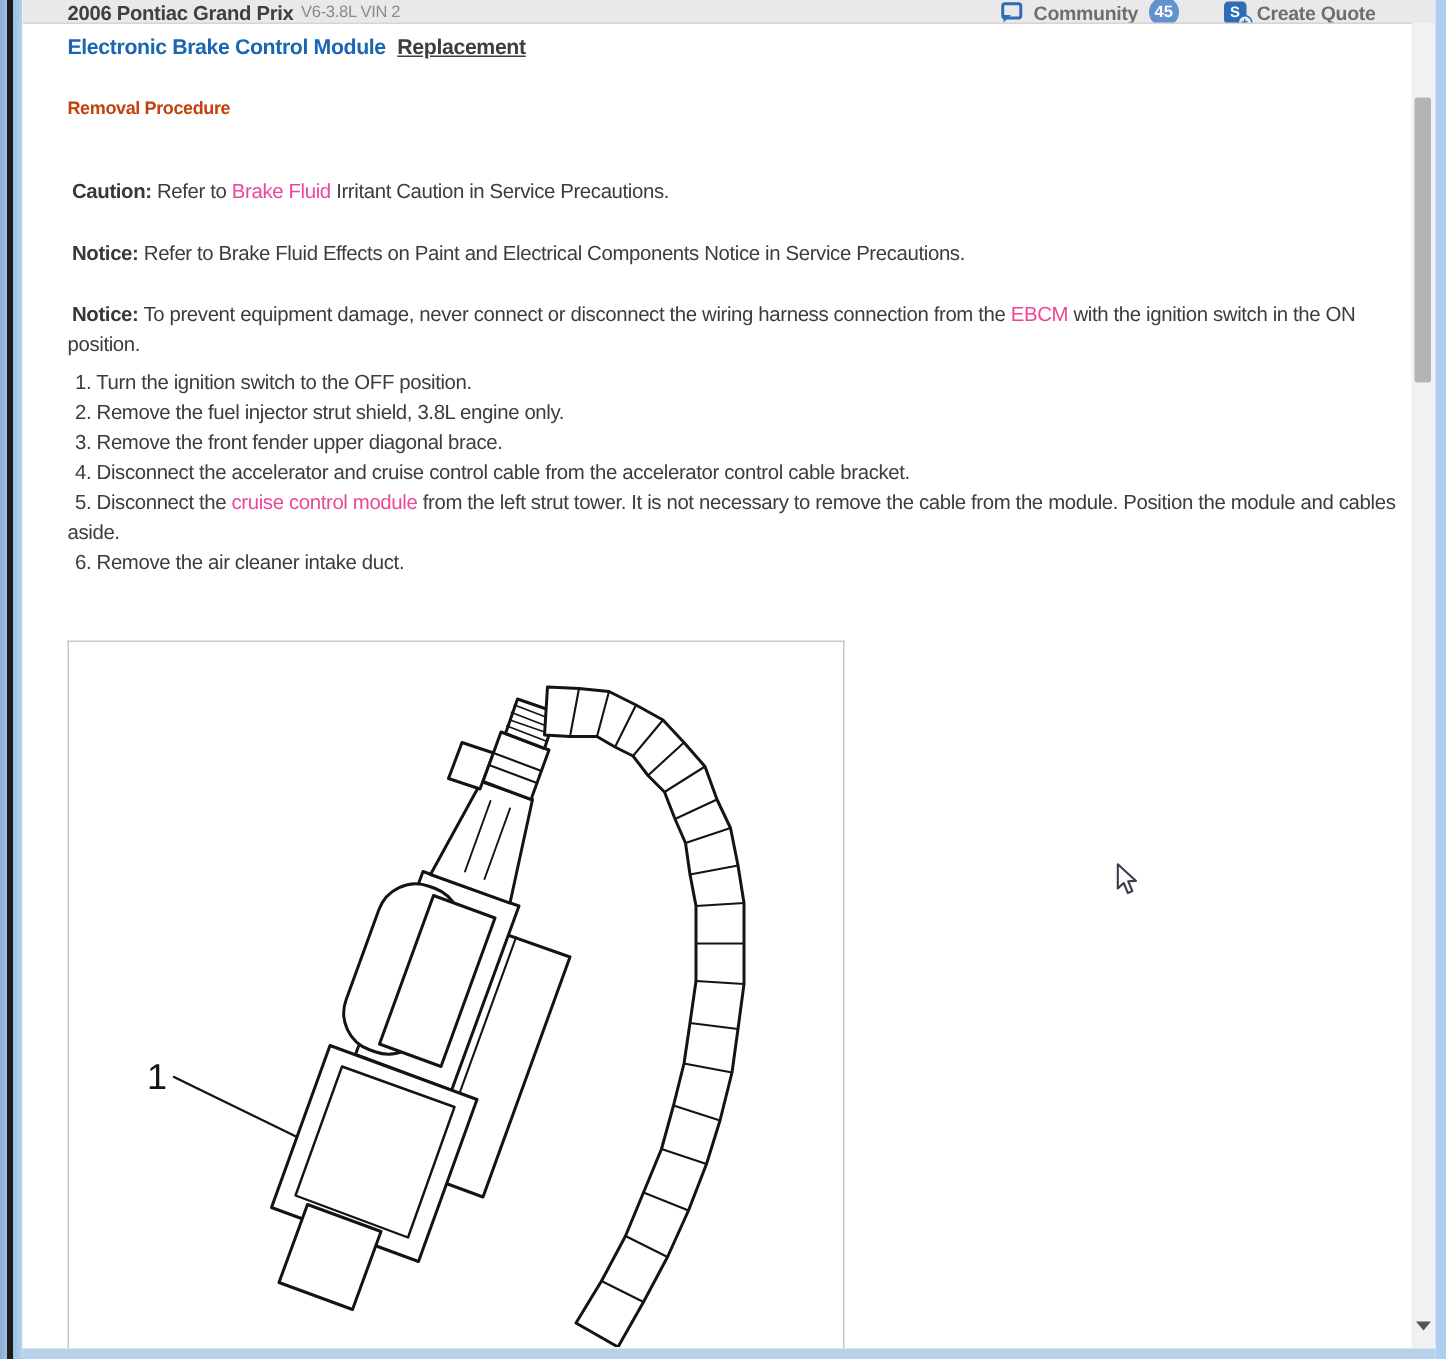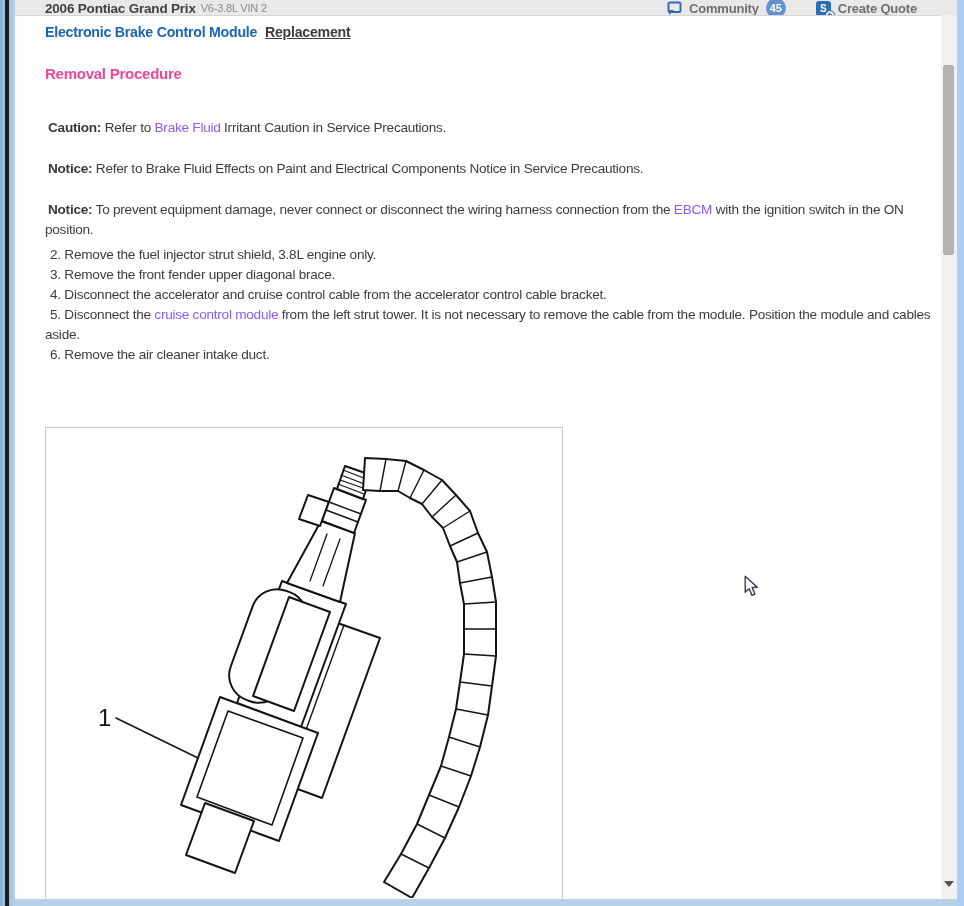--- a/index.html
+++ b/index.html
@@ -37,24 +37,24 @@
   .scrollbar{position:absolute;right:0;top:15px;width:16px;height:884px;background:#f1f1f1;}
   .sb-thumb{position:absolute;left:2px;top:50px;width:11px;height:190px;background:#b3b3b3;border-radius:2px;}
   .sb-down{position:absolute;left:3px;bottom:12px;width:0;height:0;
     border-left:5px solid transparent;border-right:5px solid transparent;border-top:6px solid #555;}
 
   
   .doc{position:absolute;left:0;top:0;width:100%;color:#3c3c3c;font-size:13.6px;letter-spacing:-0.25px;}
   .title-row{position:absolute;left:30px;top:24px;font-weight:bold;font-size:14.2px;white-space:nowrap;}
   .title-link{color:#1b66b1;}
   .title-rest{color:#3e3e3e;margin-left:4px;text-decoration:underline;}
-  .section-head{position:absolute;left:30px;top:65px;font-weight:bold;font-size:15px;color:#ec4899;}
+  .section-head{position:absolute;left:30px;top:65px;font-weight:bold;font-size:12px;color:#c2410c;}
   .para{position:absolute;left:30px;width:898px;line-height:20.5px;text-indent:3px;}
   .b{font-weight:bold;color:#383838;margin-top:30px;}
-  a.link{color:#8b5cf6;text-decoration:none;cursor:pointer;}
+  a.link{color:#ec4899;text-decoration:none;cursor:pointer;}
   .steps{position:absolute;left:30px;top:245px;width:892px;line-height:20px;}
   .steps p{margin:0;text-indent:5px;}
 
   
   .figure-box{position:absolute;left:30px;top:427px;width:516px;height:472px;
     border:1px solid #c9c9c9;border-bottom:none;background:#fff;}
   .figure-box svg{display:block;}
 
   
   .cursor{position:absolute;left:727px;top:575px;width:18px;height:22px;pointer-events:none;}
@@ -108,20 +108,21 @@
 
       <p class="para" style="top:145px;">
         <span class="b">Notice:</span><span> Refer to Brake Fluid Effects on Paint and Electrical Components Notice in Service Precautions.</span>
       </p>
 
       <p class="para" style="top:186px;">
         <span class="b">Notice:</span><span> To prevent equipment damage, never connect or disconnect the wiring harness connection from the </span><a class="link">EBCM</a><span> with the ignition switch in the ON position.</span>
       </p>
 
       <div class="steps">
+        <p><span>1.</span><span> Turn the ignition switch to the OFF position.</span></p>
         <p><span>2.</span><span> Remove the fuel injector strut shield, 3.8L engine only.</span></p>
         <p><span>3.</span><span> Remove the front fender upper diagonal brace.</span></p>
         <p><span>4.</span><span> Disconnect the accelerator and cruise control cable from the accelerator control cable bracket.</span></p>
         <p><span>5.</span><span> Disconnect the </span><a class="link">cruise control module</a><span> from the left strut tower. It is not necessary to remove the cable from the module. Position the module and cables aside.</span></p>
         <p><span>6.</span><span> Remove the air cleaner intake duct.</span></p>
       </div>
 
       <div class="figure-box">
         <svg width="514" height="470" viewBox="0 0 514 470">
           <g fill="#ffffff" stroke="#141414" stroke-width="2" stroke-linejoin="round" stroke-linecap="round">

